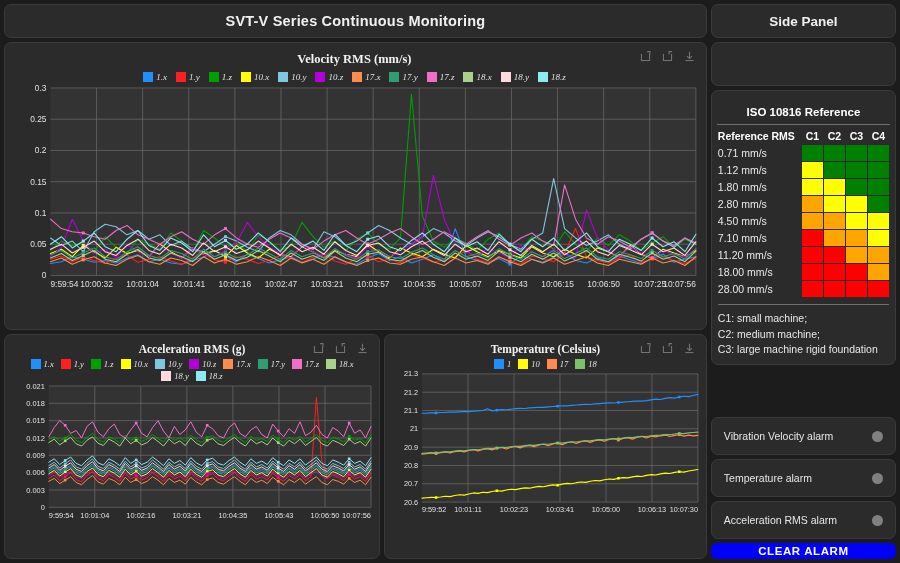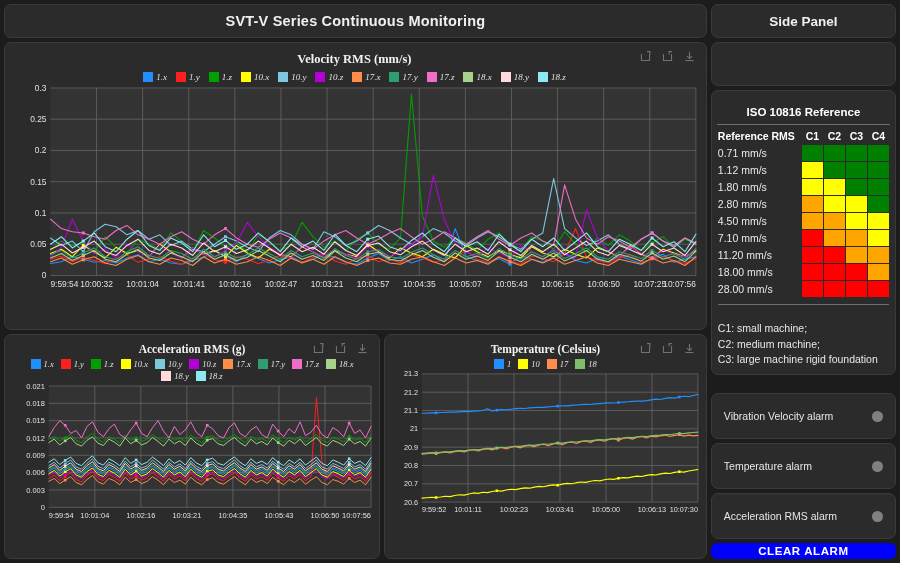--- a/index.html
+++ b/index.html
@@ -108,25 +108,25 @@
   }
   table.iso th.cls { text-align: center; width: 22px; }
   table.iso td.rowlabel {
     color: #e8e8e8; font-size: 10.5px;
     padding: 0 4px 0 0; white-space: nowrap; height: 17px;
   }
   table.iso td.cell { width: 22px; height: 17px; border: 1px solid #2b2b2b; }
   .iso-notes {
     border-top: 1px solid #6e6e6e;
     margin: 6px 6px 0 6px;
-    padding-top: 16px;
+    padding-top: 6px;
     color: #e8e8e8; font-size: 10.5px; line-height: 15.5px;
   }
   .alarm-row {
-    height: 46px;
+    height: 38px;
     display: flex; align-items: center; justify-content: space-between;
     padding: 0 12px 0 12px;
   }
   .alarm-label { color: #e6e6e6; font-size: 10.5px; }
   .alarm-led { width: 11px; height: 11px; border-radius: 50%; background: #808080; }
   .clear-btn {
     height: 16px; border: none; border-radius: 6px;
     background: #0000ff; color: #ffffff;
     font-size: 11.5px; font-weight: bold; letter-spacing: .6px;
     cursor: pointer; font-family: "Liberation Sans", sans-serif;

